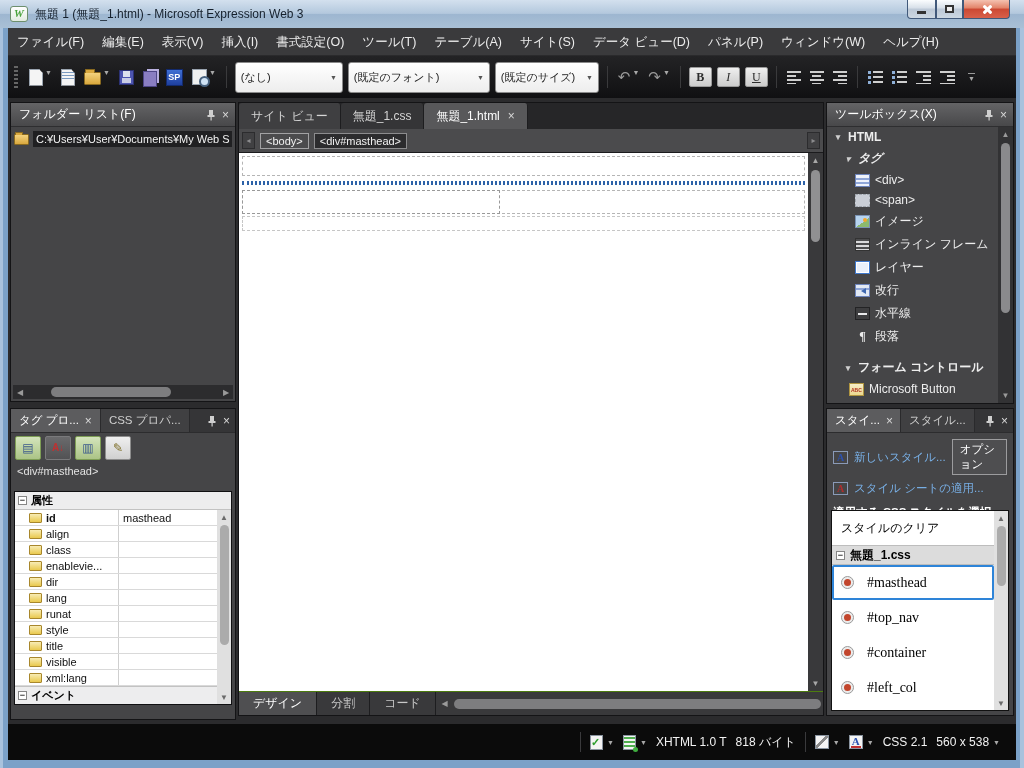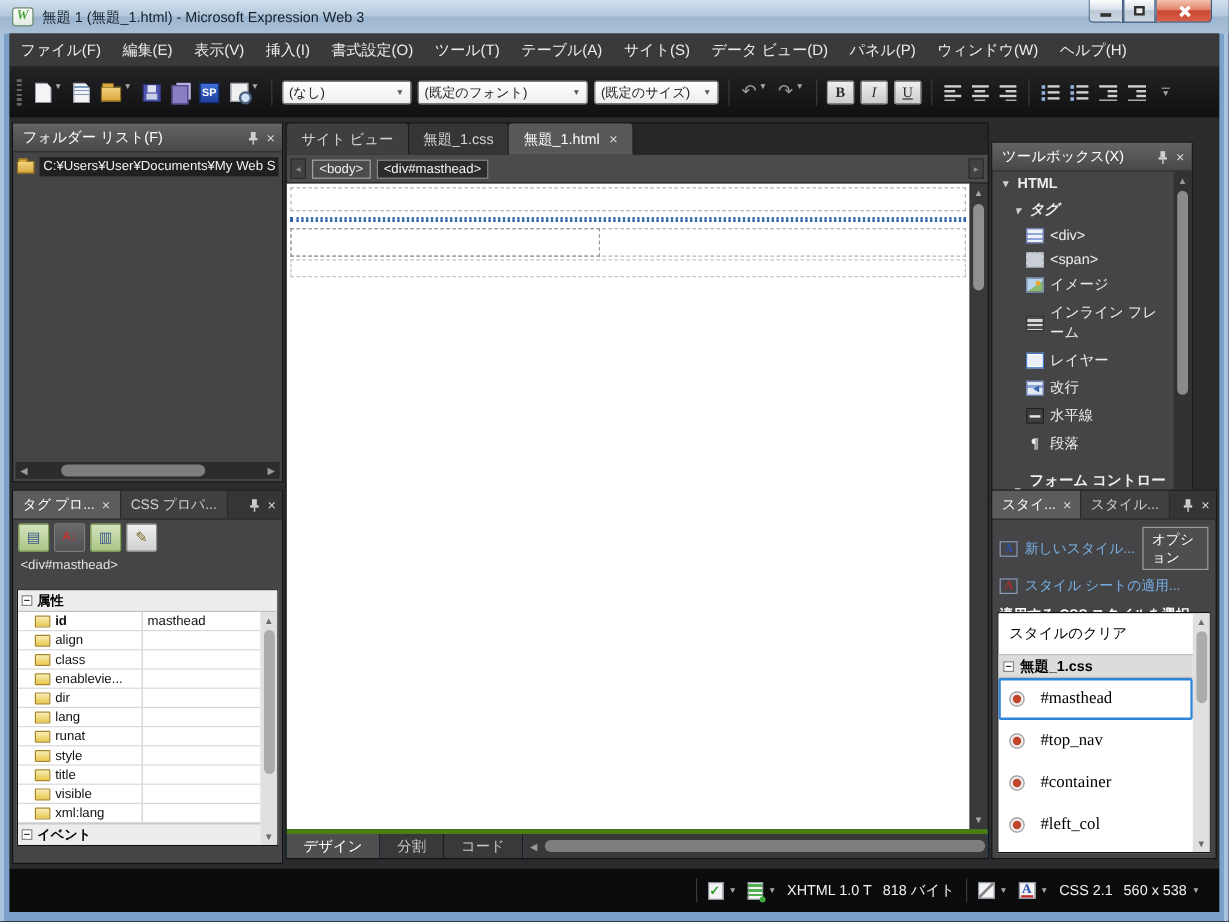--- a/index.html
+++ b/index.html
@@ -41,21 +41,21 @@
   .ipage.lines { background:linear-gradient(#f4f4f4 3px,#7a9ac0 3px 4px,#f4f4f4 4px 6px,#7a9ac0 6px 7px,#f4f4f4 7px 9px,#7a9ac0 9px 10px,#f4f4f4 10px); }
   .ifolder { width:17px; height:13px; background:linear-gradient(#f3d27e,#d9a83e); border:1px solid #8a6a20; border-radius:1px; position:relative; margin-top:3px; }
   .ifolder::before { content:""; position:absolute; left:0; top:-4px; width:8px; height:3px; background:#d9a83e; border:1px solid #8a6a20; border-bottom:none; border-radius:1px 1px 0 0; }
   .isave { width:15px; height:15px; background:#4d55b0; border:1px solid #2c3274; position:relative; }
   .isave::before { content:""; position:absolute; left:3px; top:0; width:7px; height:6px; background:#dde2ee; }
   .isave::after { content:""; position:absolute; left:2px; bottom:1px; width:9px; height:5px; background:#c9cde6; }
   .ipaste { width:14px; height:16px; background:#8a7ec2; border:1px solid #4f4788; box-shadow:3px -3px 0 -1px #b9b0e0; margin-top:3px; }
   .isp { width:17px; height:17px; background:linear-gradient(#3f6fd4,#1e3f9e); border:1px solid #122a6e; color:#fff; font:bold 9px "Liberation Sans",sans-serif; display:flex; align-items:center; justify-content:center; }
   .ipreview { width:15px; height:16px; background:#f0f0f0; box-shadow:inset 0 0 0 1px #98a2ae; position:relative; }
   .ipreview::after { content:""; position:absolute; right:-3px; bottom:-2px; width:7px; height:7px; border:2px solid #47617e; border-radius:50%; background:#cfe2f4; }
-  .combo { height:20px; background:linear-gradient(#ffffff,#ededed); border:1px solid #8a8a8a; border-radius:3px; display:flex; align-items:center; padding:0 5px; gap:5px; }
+  .combo { height:31px; background:linear-gradient(#ffffff,#ededed); border:1px solid #8a8a8a; border-radius:3px; display:flex; align-items:center; padding:0 5px; gap:5px; }
   .combo .cval { font-size:11px; color:#222; flex:1; white-space:nowrap; }
   .combo .caret { color:#555; }
   .c1 { width:108px; } .c2 { width:142px; } .c3 { width:104px; }
   .iundo { font-size:15px; color:#9a9a9a; line-height:16px; }
   .fmt-btn { width:23px; height:20px; background:linear-gradient(#efefef,#cccccc); border:1px solid #9a9a9a; border-radius:2px; color:#2c2c2c; font-family:"Liberation Serif",serif; font-size:12px; display:flex; align-items:center; justify-content:center; }
   .fmt-b { font-weight:bold; } .fmt-i { font-style:italic; } .fmt-u { text-decoration:underline; }
   .ial { width:14px; height:13px; background-repeat:no-repeat; }
   .al-l { background-image:linear-gradient(#cfcfcf,#cfcfcf),linear-gradient(#cfcfcf,#cfcfcf),linear-gradient(#cfcfcf,#cfcfcf),linear-gradient(#cfcfcf,#cfcfcf); background-size:14px 2px,9px 2px,14px 2px,9px 2px; background-position:0 0,0 4px,0 8px,0 12px; }
   .al-c { background-image:linear-gradient(#cfcfcf,#cfcfcf),linear-gradient(#cfcfcf,#cfcfcf),linear-gradient(#cfcfcf,#cfcfcf),linear-gradient(#cfcfcf,#cfcfcf); background-size:14px 2px,9px 2px,14px 2px,9px 2px; background-position:0 0,center 4px,0 8px,center 12px; }
   .al-r { background-image:linear-gradient(#cfcfcf,#cfcfcf),linear-gradient(#cfcfcf,#cfcfcf),linear-gradient(#cfcfcf,#cfcfcf),linear-gradient(#cfcfcf,#cfcfcf); background-size:14px 2px,9px 2px,14px 2px,9px 2px; background-position:0 0,right 4px,0 8px,right 12px; }
@@ -136,28 +136,28 @@
   .dashbox { border:1px dashed #b5b5b5; }
   .d1 { margin:3px 3px 0; height:20px; }
   .mast-sel { margin:5px 3px 0; height:2px; border:2px dotted #2d62a8; }
   .d2 { margin:5px 3px 0; height:24px; position:relative; }
   .d2 .inner { position:absolute; left:-1px; top:-1px; bottom:-1px; width:46%; border:1px dashed #999; }
   .d3 { margin:2px 3px 0; height:15px; border-color:#c6c6c6; }
   .canvas-vscroll { position:absolute; right:0; top:0; bottom:0; width:15px; background:#39393b; }
   .canvas-vscroll .sb-arrow { width:15px; height:15px; color:#a8a8a8; }
   .canvas-vscroll .vthumb { position:absolute; left:3px; top:17px; width:9px; height:72px; background:#909092; border-radius:5px; }
   .canvas-vscroll .down { position:absolute; bottom:0; }
-  .viewbar { position:absolute; left:0; right:0; bottom:0; height:24px; background:#0369a1; border-top:4px solid #4d7c0f; display:flex; align-items:stretch; }
+  .viewbar { position:absolute; left:0; right:0; bottom:0; height:24px; background:#a3a3a3; border-top:1px solid #4d7c0f; display:flex; align-items:stretch; }
   .vtab { display:flex; align-items:center; padding:0 14px; font-size:12px; color:#c8c8c8; background:#39393b; border-right:1px solid #1d1d1f; }
   .vtab.active { background:#4f4f51; color:#fff; }
   .view-hscroll { flex:1; display:flex; align-items:center; background:#39393b; padding:0 2px; gap:2px; }
   .view-hscroll .sb-thumb-h { flex:1; max-width:430px; }
 
   
-  #toolbox-panel { left:818px; top:20px; width:168px; height:302px; }
+  #toolbox-panel { left:818px; top:4px; width:188px; height:302px; }
   .tbx-body { position:absolute; left:0; right:15px; top:24px; bottom:0; overflow:hidden; }
   .tbx-row { display:flex; align-items:center; gap:5px; color:#ededed; font-size:12px; padding:3px 4px; }
   .tree-arrow { font-size:9px; color:#cfcfcf; width:10px; text-align:center; flex:0 0 auto; }
   .tbx-root { font-weight:bold; padding-left:6px; }
   .tbx-group { font-weight:bold; font-style:italic; padding-left:16px; }
   .tbx-group2 { font-weight:bold; padding-left:16px; margin-top:8px; }
   .tbx-item { padding-left:28px; }
   .tico { width:15px; height:13px; flex:0 0 auto; }
   .tico-div { background:linear-gradient(#eef2fb 0 3px,#8fa6d8 3px 5px,#eef2fb 5px 7px,#8fa6d8 7px 9px,#eef2fb 9px); border:1px solid #6d84bc; }
   .tico-span { border:1px dashed #a2a8b0; background:#caced6; }

